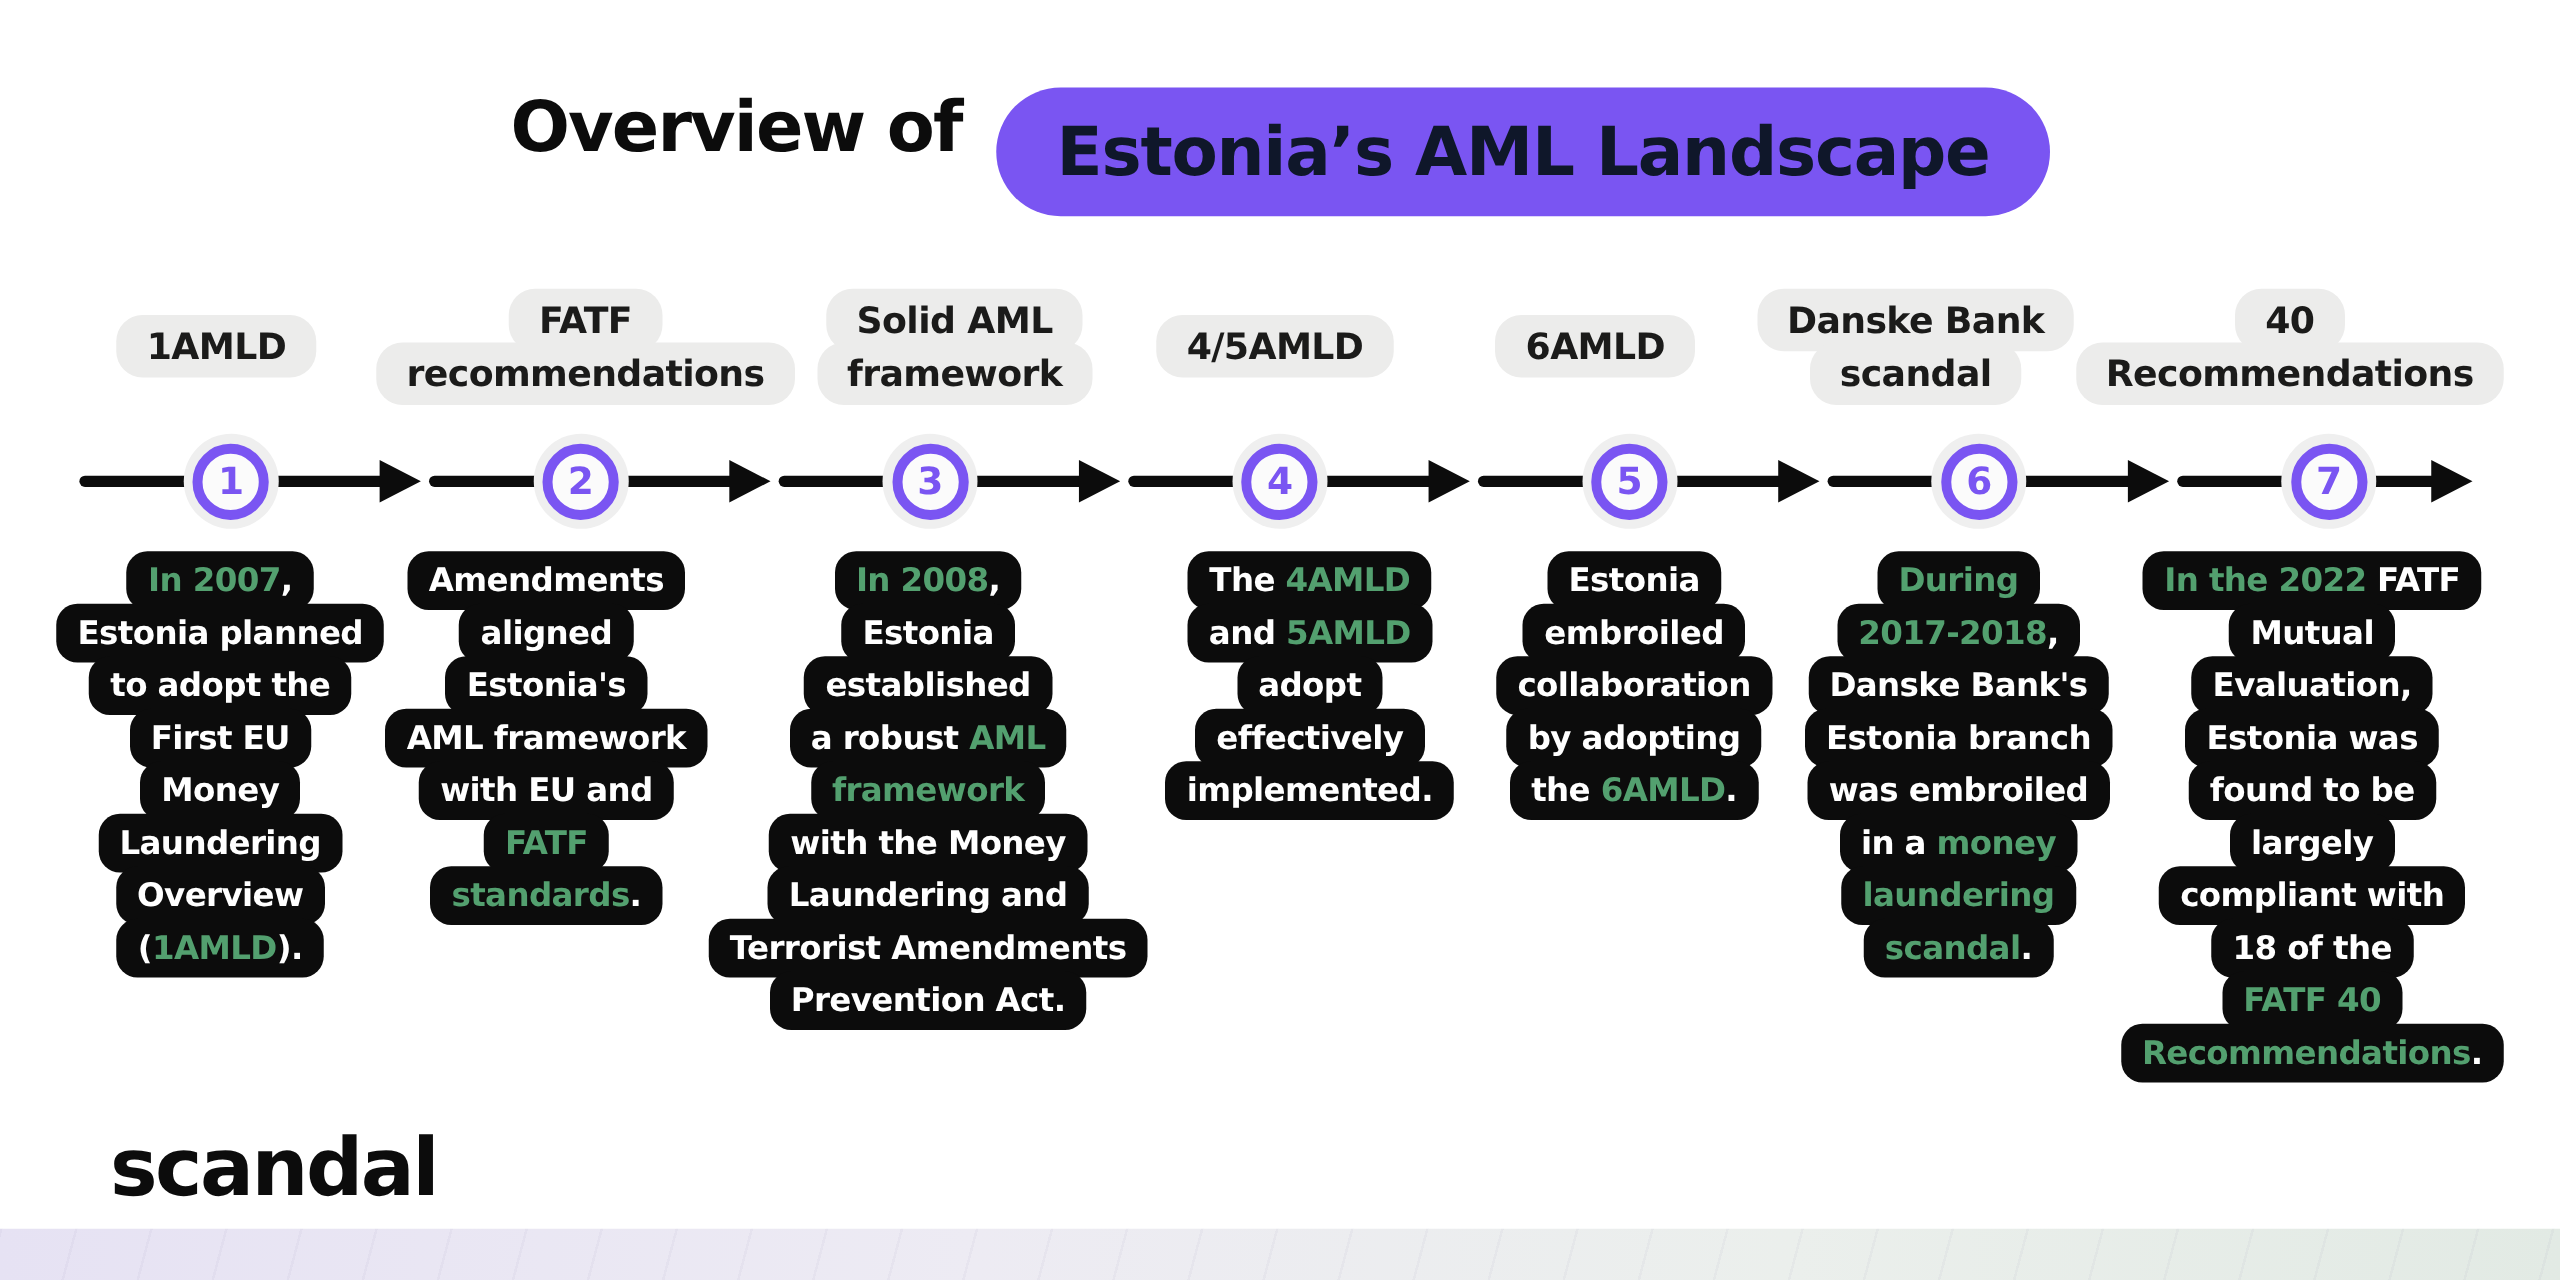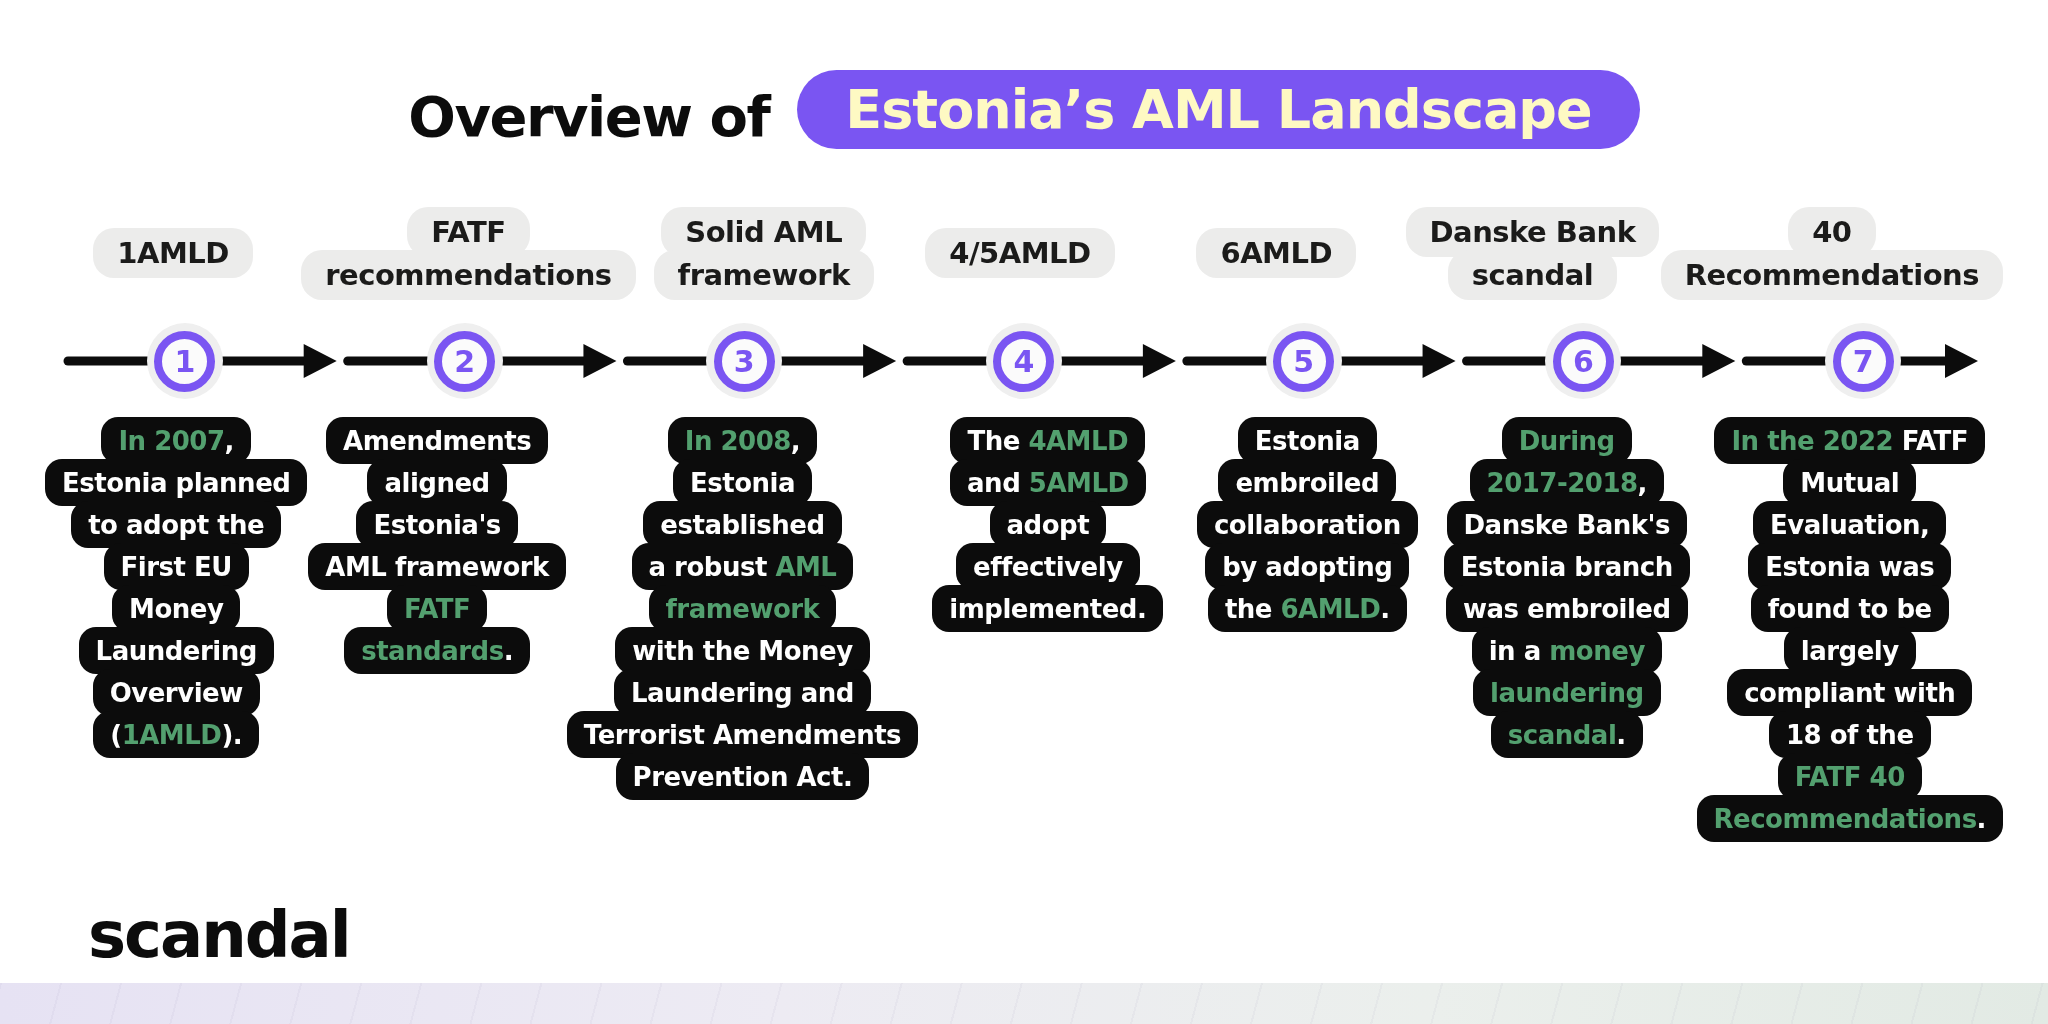--- a/index.html
+++ b/index.html
@@ -6,30 +6,30 @@
   body {
     width: 2048px; height: 1024px;
     background: #ffffff;
     font-family: "DejaVu Sans", sans-serif;
     position: relative;
     overflow: hidden;
   }
 
   
   .title-row {
-    display: flex; justify-content: center; align-items: flex-end;
+    display: flex; justify-content: center; align-items: flex-start;
     gap: 28px; padding-top: 70px;
   }
   .title-prefix {
     font-size: 56px; font-weight: 800; color: #0c0c0c; letter-spacing: -1.5px;
   }
   .title-pill {
-    background: var(--purple, #7a55f2); color: #fef9c3;
+    background: var(--purple, #7a55f2); color: #0f172a;
     font-size: 54px; font-weight: 800; letter-spacing: -1px;
-    padding: 8px 48px; border-radius: 70px;
+    padding: 20px 48px; border-radius: 70px;
   }
 
   
   .labels-row {
     display: grid; grid-template-columns: repeat(7, 1fr);
     padding: 0 45px; margin-top: 52px; height: 104px; align-items: center;
   }
   .label-stack {
     display: flex; flex-direction: column; align-items: center;
     justify-self: center; width: max-content;
@@ -211,20 +211,21 @@
           <div class="card-line"><span class="seg">Money</span></div>
           <div class="card-line"><span class="seg">Laundering</span></div>
           <div class="card-line"><span class="seg">Overview</span></div>
           <div class="card-line"><span class="seg">(</span><span class="seg green">1AMLD</span><span class="seg">).</span></div>
         </div>
         <div class="card-stack">
           <div class="card-line"><span class="seg">Amendments</span></div>
           <div class="card-line"><span class="seg">aligned</span></div>
           <div class="card-line"><span class="seg">Estonia's</span></div>
           <div class="card-line"><span class="seg">AML framework</span></div>
+          <div class="card-line"><span class="seg">with EU and</span></div>
           <div class="card-line"><span class="seg green">FATF</span></div>
           <div class="card-line"><span class="seg green">standards</span><span class="seg">.</span></div>
         </div>
         <div class="card-stack">
           <div class="card-line"><span class="seg green">In 2008</span><span class="seg">,</span></div>
           <div class="card-line"><span class="seg">Estonia</span></div>
           <div class="card-line"><span class="seg">established</span></div>
           <div class="card-line"><span class="seg">a robust </span><span class="seg green">AML</span></div>
           <div class="card-line"><span class="seg green">framework</span></div>
           <div class="card-line"><span class="seg">with the Money</span></div>

